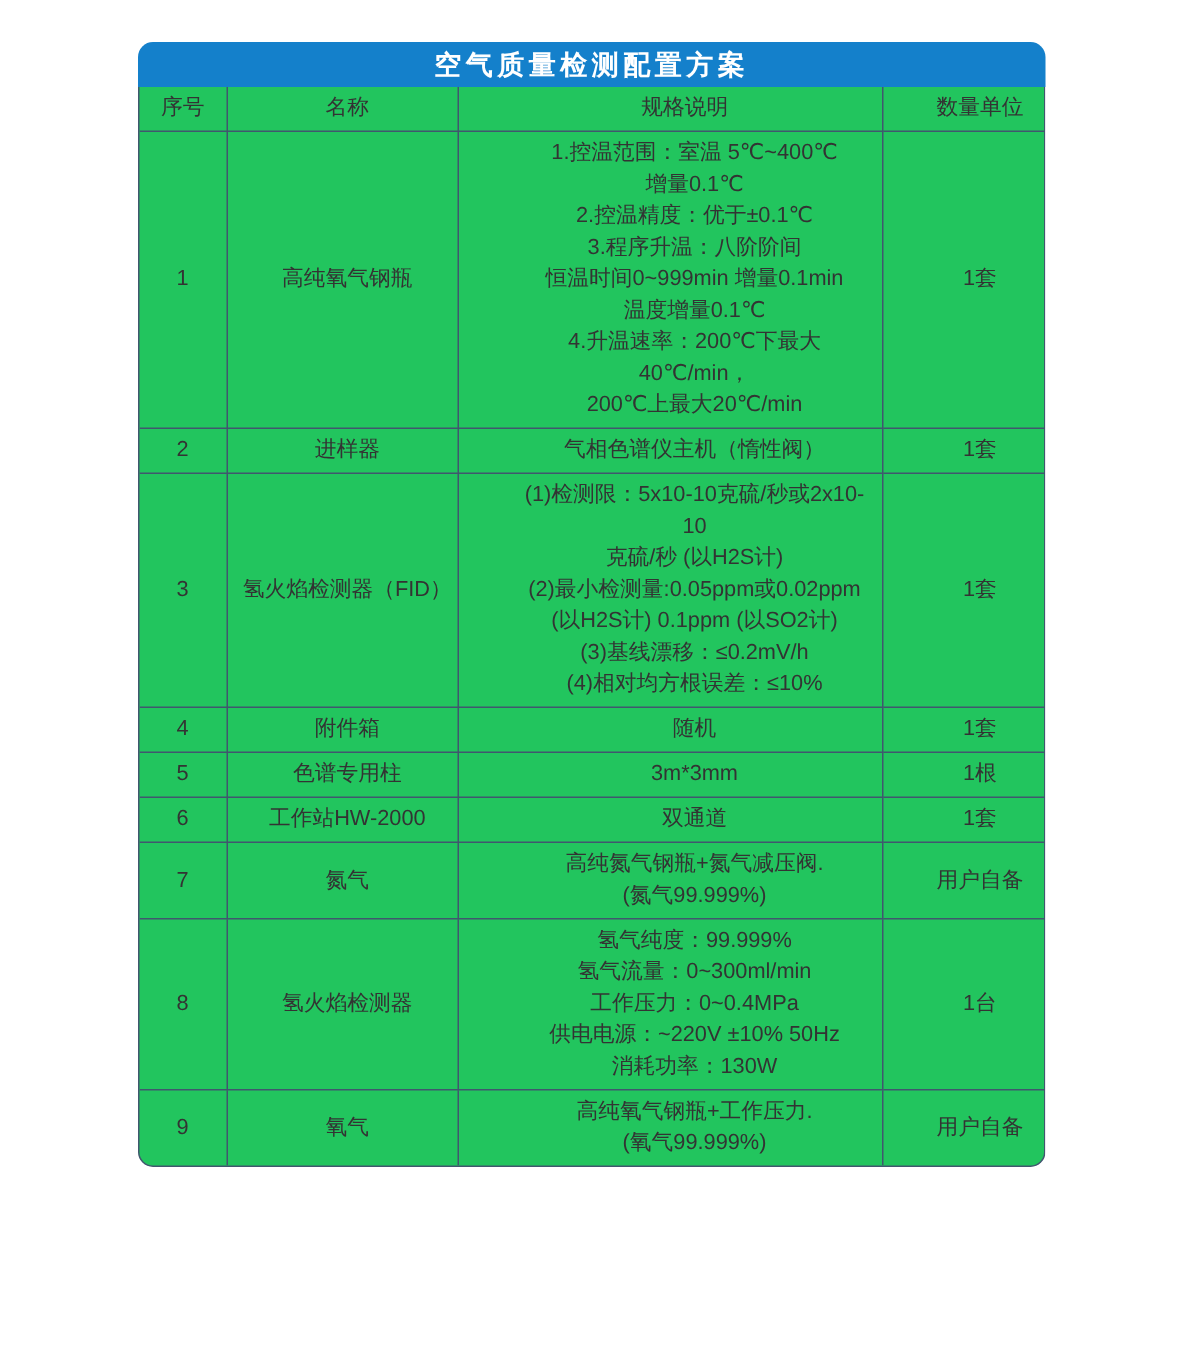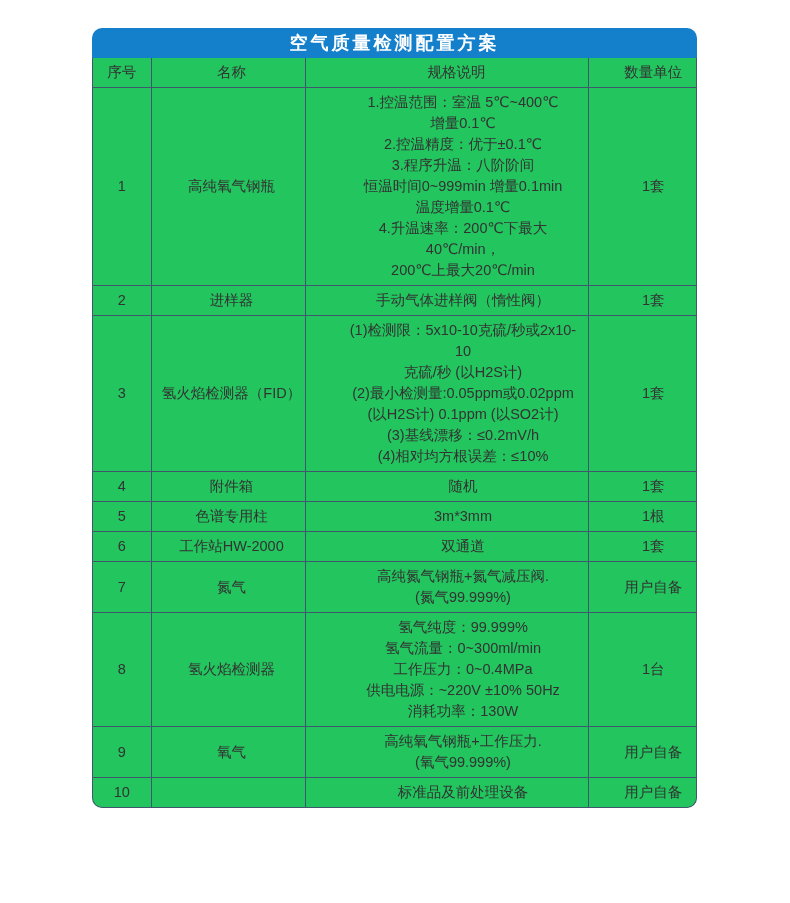--- a/index.html
+++ b/index.html
@@ -85,21 +85,21 @@
 3.程序升温：八阶阶间
 恒温时间0~999min 增量0.1min
 温度增量0.1℃
 4.升温速率：200℃下最大40℃/min，
 200℃上最大20℃/min</td>
           <td class="qty-cell">1套</td>
         </tr>
         <tr>
           <td class="no-cell">2</td>
           <td class="name-cell">进样器</td>
-          <td class="spec-cell">手动气体进样阀（惰性阀）</td>
+          <td class="spec-cell">气相色谱仪主机（惰性阀）</td>
           <td class="qty-cell">1套</td>
         </tr>
         <tr>
           <td class="no-cell">3</td>
           <td class="name-cell">氢火焰检测器（FID）</td>
           <td class="spec-cell">(1)检测限：5x10-10克硫/秒或2x10-10
 克硫/秒 (以H2S计)
 (2)最小检测量:0.05ppm或0.02ppm
 (以H2S计) 0.1ppm (以SO2计)
 (3)基线漂移：≤0.2mV/h
@@ -141,22 +141,16 @@
 消耗功率：130W</td>
           <td class="qty-cell">1台</td>
         </tr>
         <tr>
           <td class="no-cell">9</td>
           <td class="name-cell">氧气</td>
           <td class="spec-cell">高纯氧气钢瓶+工作压力.
 (氧气99.999%)</td>
           <td class="qty-cell">用户自备</td>
         </tr>
-        <tr>
-          <td class="no-cell">10</td>
-          <td class="name-cell"></td>
-          <td class="spec-cell">标准品及前处理设备</td>
-          <td class="qty-cell">用户自备</td>
-        </tr>
       </tbody>
     </table>
   </div>
 </div>
 
 </body></html>

